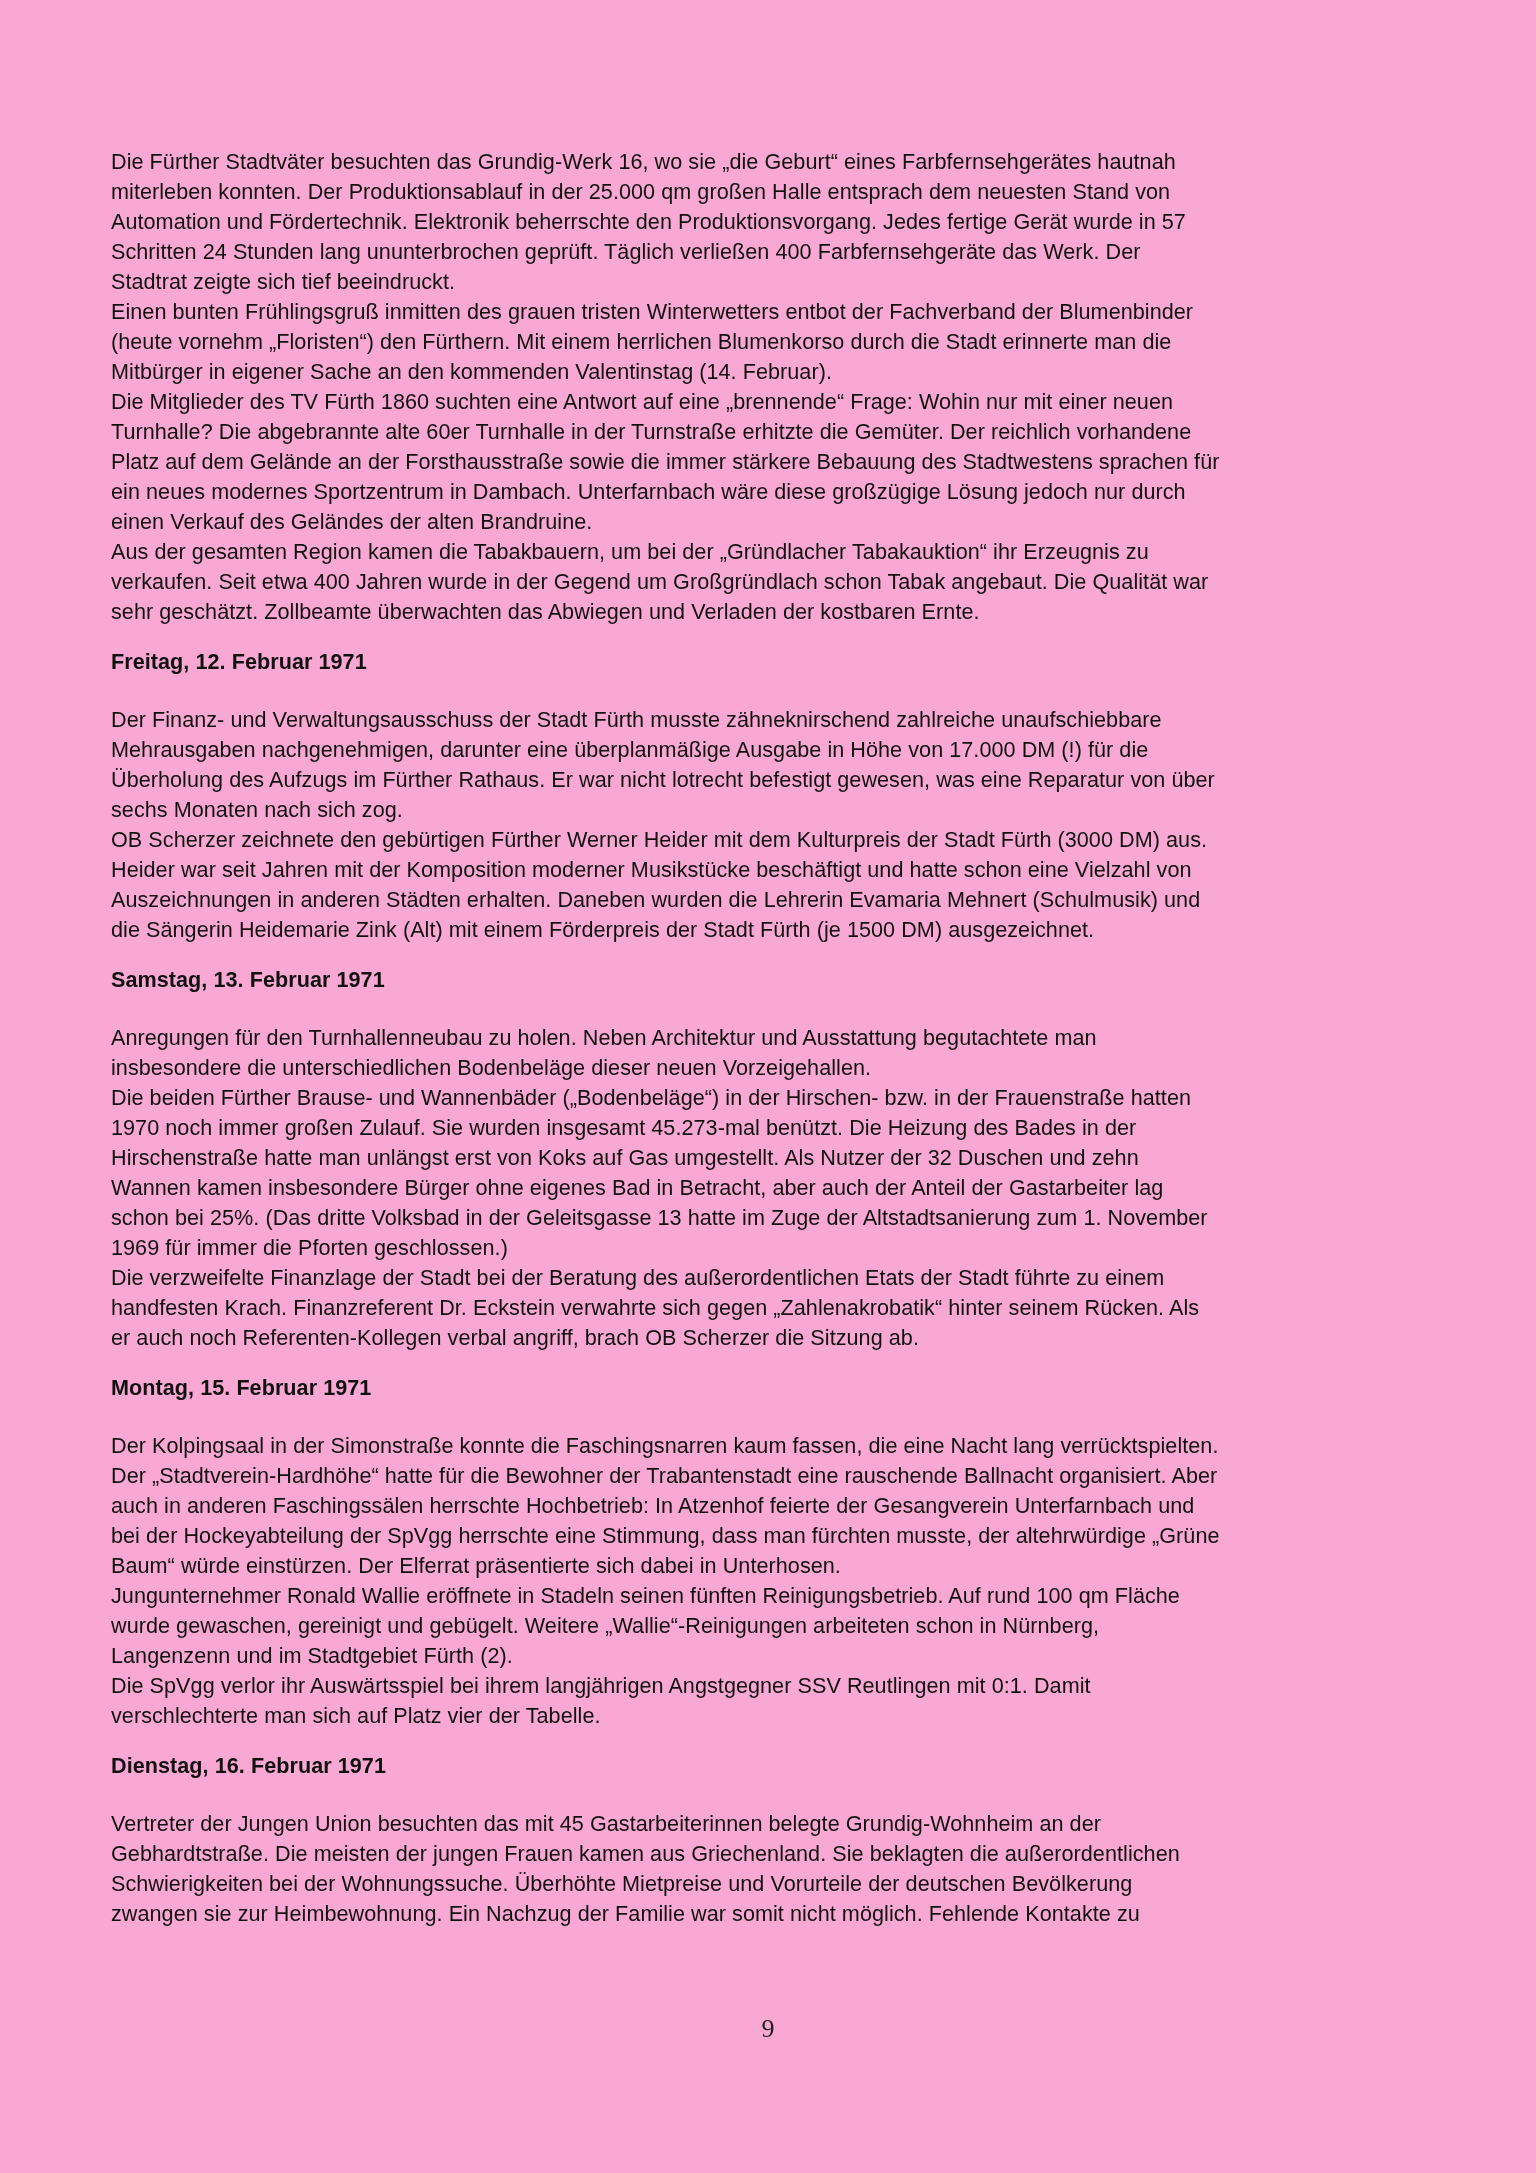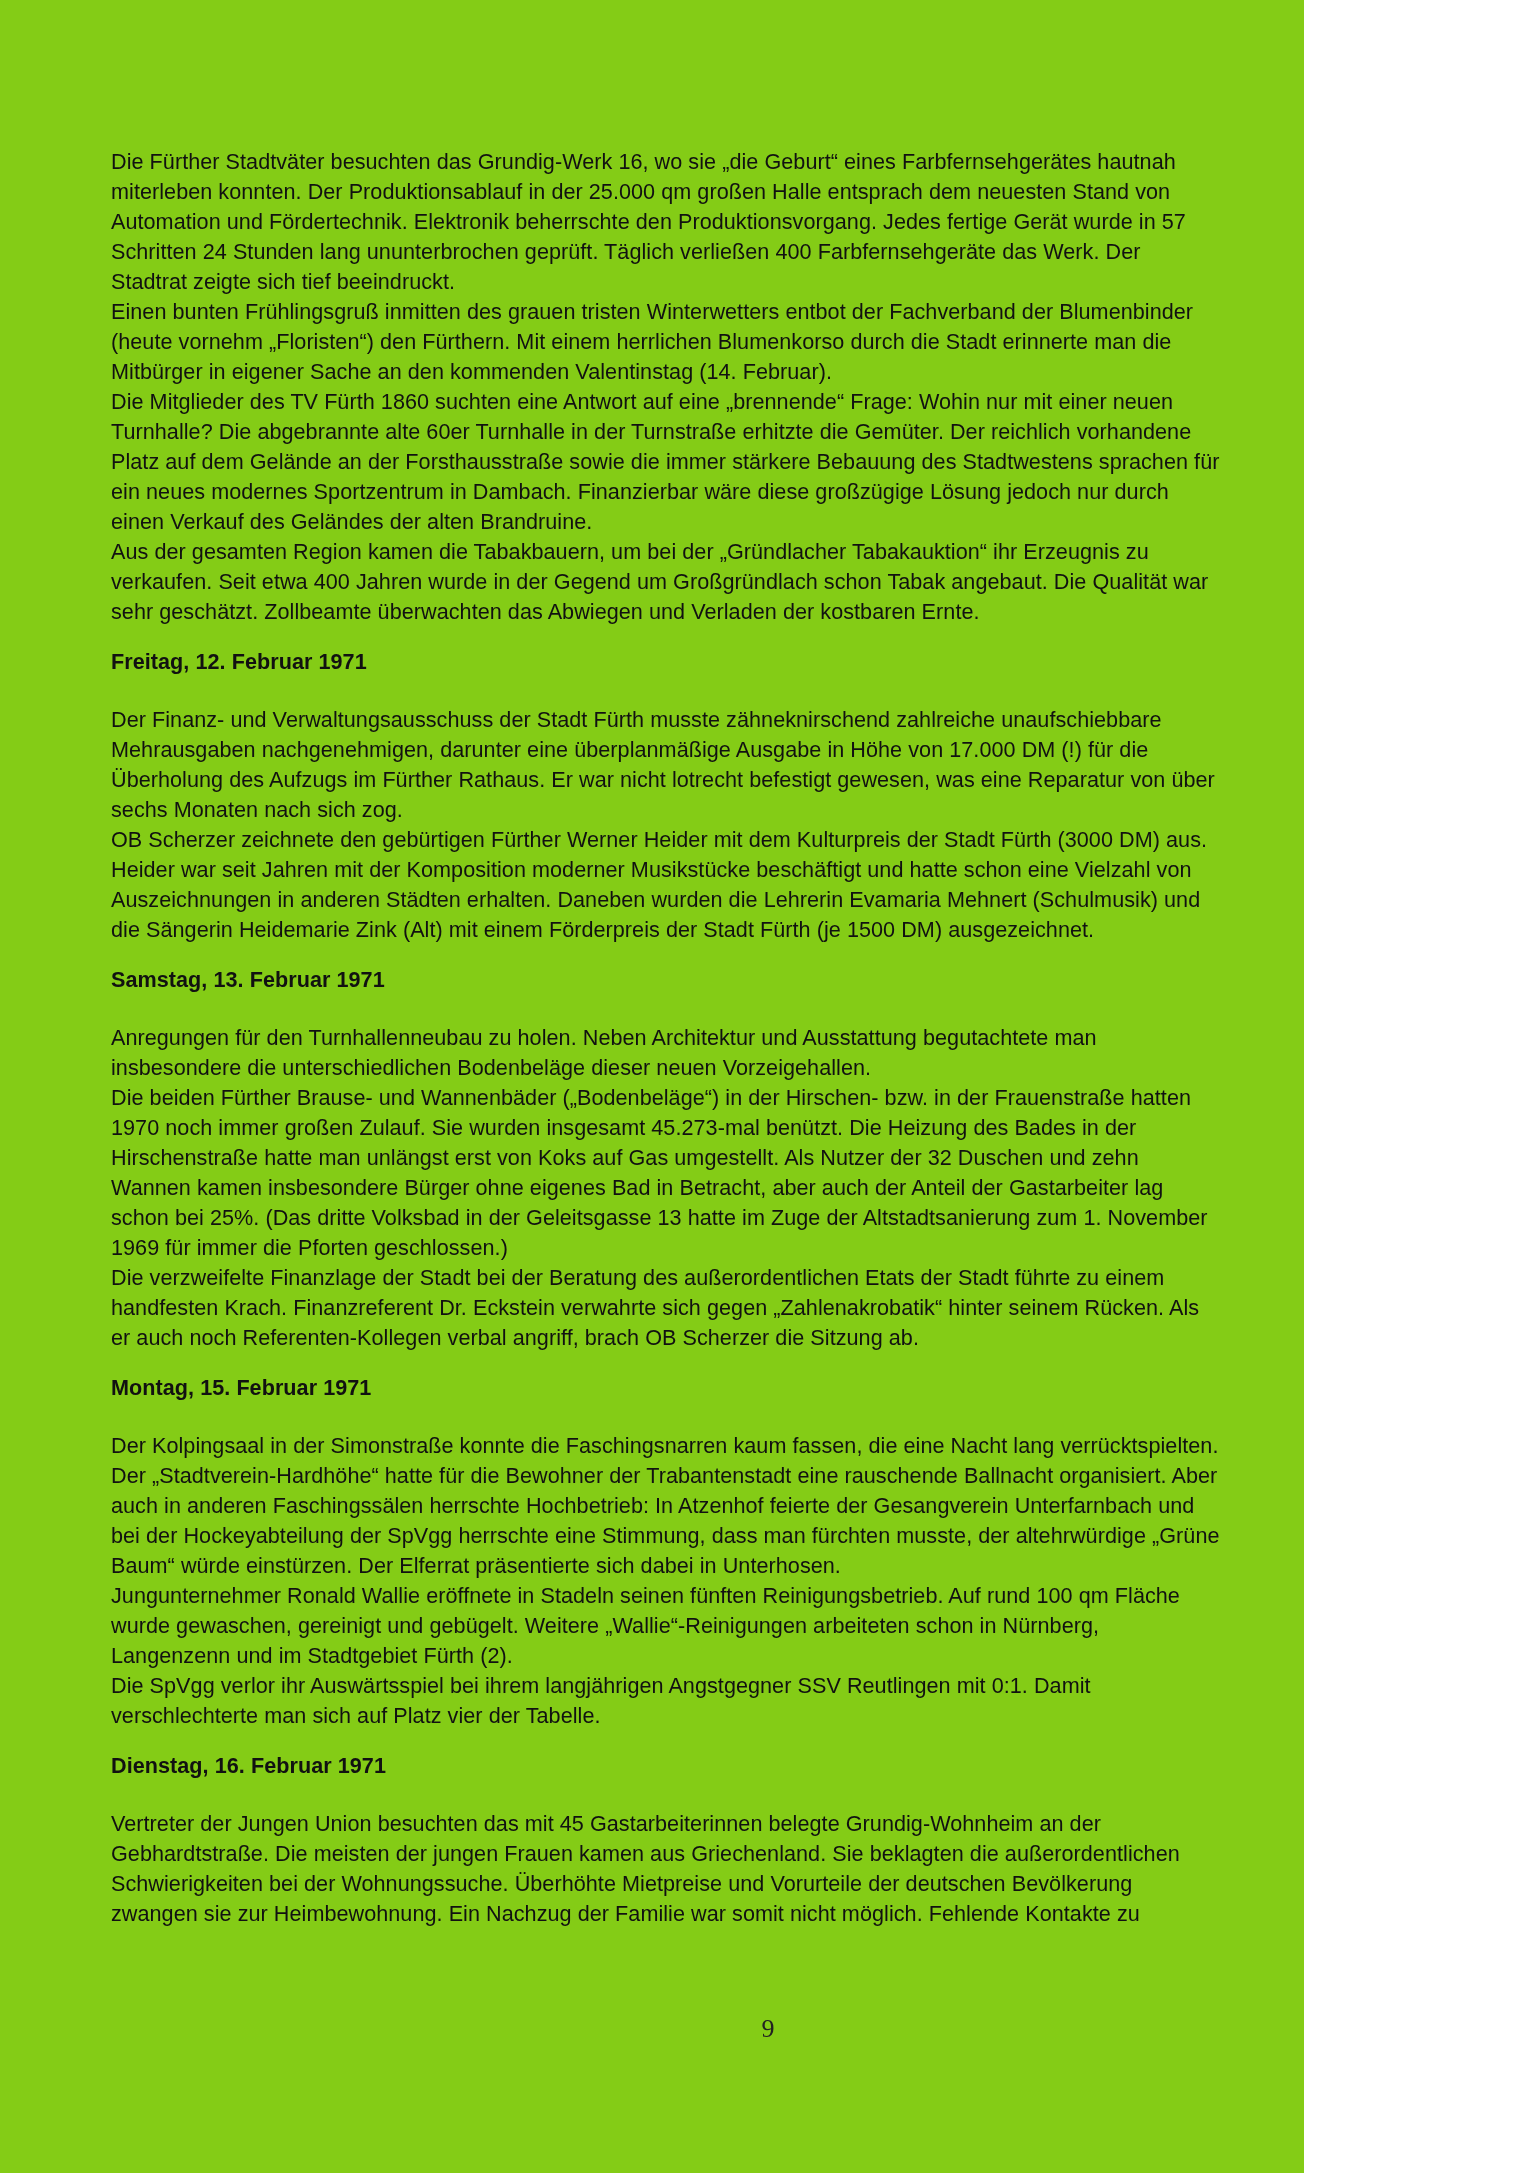--- a/index.html
+++ b/index.html
@@ -11,23 +11,23 @@
     width: 1536px;
     height: 2173px;
     position: relative;
     overflow: hidden;
     color: #111111;
   }
   #page {
     position: absolute;
     left: 0;
     top: 0;
-    width: 1304px;
+    width: 1536px;
     height: 2173px;
-    background: #84cc16;
+    background: #f9a8d4;
   }
   #content {
     position: absolute;
     left: 111px;
     top: 147px;
     width: 1340px;
     font-family: "Liberation Sans", sans-serif;
     font-size: 21.6px;
     line-height: 30px;
     letter-spacing: 0.05px;
@@ -74,21 +74,21 @@
       </div>
       <div class="paragraph">
         <span class="para-line">Einen bunten Frühlingsgruß inmitten des grauen tristen Winterwetters entbot der Fachverband der Blumenbinder</span>
         <span class="para-line">(heute vornehm „Floristen“) den Fürthern. Mit einem herrlichen Blumenkorso durch die Stadt erinnerte man die</span>
         <span class="para-line">Mitbürger in eigener Sache an den kommenden Valentinstag (14. Februar).</span>
       </div>
       <div class="paragraph">
         <span class="para-line">Die Mitglieder des TV Fürth 1860 suchten eine Antwort auf eine „brennende“ Frage: Wohin nur mit einer neuen</span>
         <span class="para-line">Turnhalle? Die abgebrannte alte 60er Turnhalle in der Turnstraße erhitzte die Gemüter. Der reichlich vorhandene</span>
         <span class="para-line">Platz auf dem Gelände an der Forsthausstraße sowie die immer stärkere Bebauung des Stadtwestens sprachen für</span>
-        <span class="para-line">ein neues modernes Sportzentrum in Dambach. Finanzierbar wäre diese großzügige Lösung jedoch nur durch</span>
+        <span class="para-line">ein neues modernes Sportzentrum in Dambach. Unterfarnbach wäre diese großzügige Lösung jedoch nur durch</span>
         <span class="para-line">einen Verkauf des Geländes der alten Brandruine.</span>
       </div>
       <div class="paragraph">
         <span class="para-line">Aus der gesamten Region kamen die Tabakbauern, um bei der „Gründlacher Tabakauktion“ ihr Erzeugnis zu</span>
         <span class="para-line">verkaufen. Seit etwa 400 Jahren wurde in der Gegend um Großgründlach schon Tabak angebaut. Die Qualität war</span>
         <span class="para-line">sehr geschätzt. Zollbeamte überwachten das Abwiegen und Verladen der kostbaren Ernte.</span>
       </div>
     </div>
 
     <div class="section">

